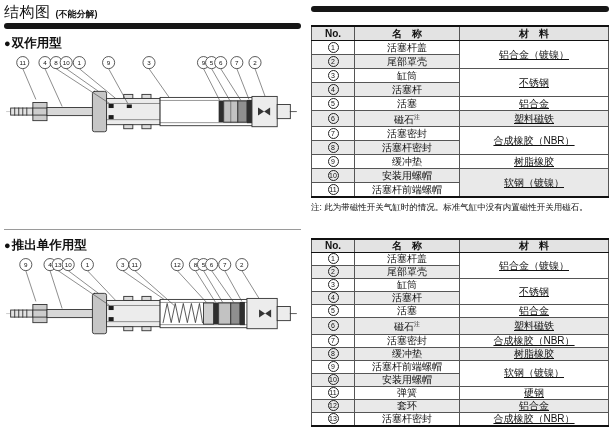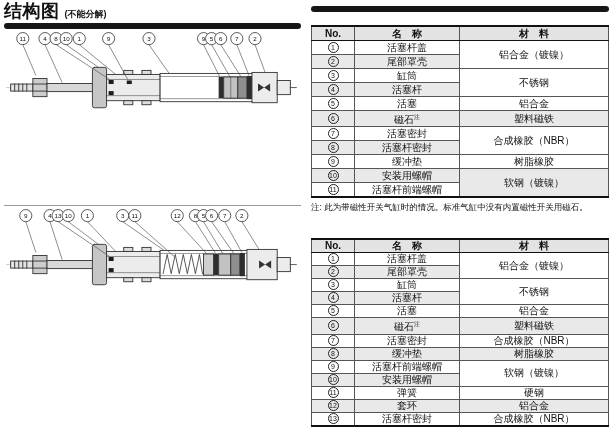--- a/index.html
+++ b/index.html
@@ -4,21 +4,21 @@
 <style>
   html,body{margin:0;padding:0;}
   body{
     width:613px;height:446px;overflow:hidden;background:#fff;color:#111;
     font-family:"Liberation Sans","DejaVu Sans",sans-serif;
   }
   .page{display:flex;gap:10px;padding:3px 4px;box-sizing:border-box;width:613px;height:446px;}
   .col-left{flex:0 0 297px;min-width:0;}
   .col-right{flex:1;min-width:0;}
   .hrow{height:17px;line-height:17px;white-space:nowrap;}
-  .h1{font-size:18px;font-weight:bold;letter-spacing:0.5px;text-align:right;}
+  .h1{font-size:15px;font-weight:normal;letter-spacing:0.5px;text-align:right;}
   .h1note{font-size:9px;font-weight:bold;margin-left:5px;}
   .bar{height:6px;background:#161616;border-radius:3px;margin-top:3px;}
   .seclabel{font-size:12.5px;font-weight:bold;margin:7px 0 2px 0;height:15px;line-height:15px;}
   .seclabel .bullet{font-size:11px;margin-right:1px;}
   .diagram{width:294px;}
   .diagram svg{display:block;width:294px;height:104px;}
   .divider{border-top:1px solid #9a9a9a;margin-top:72px;}
   .sec2 .seclabel{margin-top:8px;}
   
   .leader{stroke:#444;stroke-width:0.6;}
@@ -27,39 +27,42 @@
   
   table{border-collapse:collapse;width:100%;table-layout:fixed;
         border-top:2px solid #111;border-bottom:2px solid #111;font-size:10px;margin-top:13px;}
   th,td{border:1px solid #555;padding:0 2px;text-align:center;height:13px;line-height:13px;
         overflow:hidden;white-space:nowrap;}
   th{background:#e3e3e3;font-weight:bold;border-bottom:1px solid #111;font-size:10px;}
   .compact th,.compact td{height:12px;line-height:12px;}
   .c-no{width:38px;}
   .c-name{width:100px;}
   tr.even{background:#e9e9e9;}
-  td.c-mat{background:transparent;}
+  td.c-mat{background:transparent;text-decoration:underline;}
   .circ{display:inline-block;width:9px;height:9px;border:1px solid #222;border-radius:50%;
         font-size:7px;line-height:9px;text-align:center;vertical-align:1px;font-weight:normal;}
   sup{font-size:6px;}
   .note{font-size:8.5px;font-weight:normal;margin-top:4px;white-space:nowrap;}
   .t2{margin-top:24px;}
 </style>
 </head>
 <body>
 
 <div class="page">
 
   <div class="col-left">
     <div class="hrow">
       <span class="h1">结构图</span><span class="h1note">(不能分解)</span>
     </div>
     <div class="bar"></div>
 
     <div class="sec1">
+      <div class="seclabel">
+        <span class="bullet">●</span><span>双作用型</span>
+      </div>
       <div class="diagram">
         <svg viewBox="0 0 290 103">
           <g stroke="#333" stroke-width="0.9" fill="none" stroke-linecap="square">
             <line x1="2" y1="58" x2="288" y2="58" stroke="#999" stroke-width="0.5"></line>
 
             <g>
               <rect x="6" y="54.5" width="22" height="7" fill="#e2e2e2"></rect>
               <line x1="10" y1="54.5" x2="10" y2="61.5"></line>
                 <line x1="14" y1="54.5" x2="14" y2="61.5"></line>
               <line x1="18" y1="54.5" x2="18" y2="61.5"></line>
@@ -147,20 +150,23 @@
               <circle cx="248" cy="9.5" r="6" class="cnum"></circle>
               <text x="248" y="12" class="ctext">2</text>
             </g>
         </svg>
       </div>
     </div>
 
     <div class="divider"></div>
 
     <div class="sec2">
+      <div class="seclabel">
+        <span class="bullet">●</span><span>推出单作用型</span>
+      </div>
       <div class="diagram">
         <svg viewBox="0 0 290 103">
           <g stroke="#333" stroke-width="0.9" fill="none" stroke-linecap="square">
             <line x1="2" y1="58" x2="288" y2="58" stroke="#999" stroke-width="0.5"></line>
             <g>
               <rect x="6" y="54.5" width="22" height="7" fill="#e2e2e2"></rect>
               <line x1="10" y1="54.5" x2="10" y2="61.5"></line>
                 <line x1="14" y1="54.5" x2="14" y2="61.5"></line>
               <line x1="18" y1="54.5" x2="18" y2="61.5"></line>
                 <line x1="22" y1="54.5" x2="22" y2="61.5"></line>

